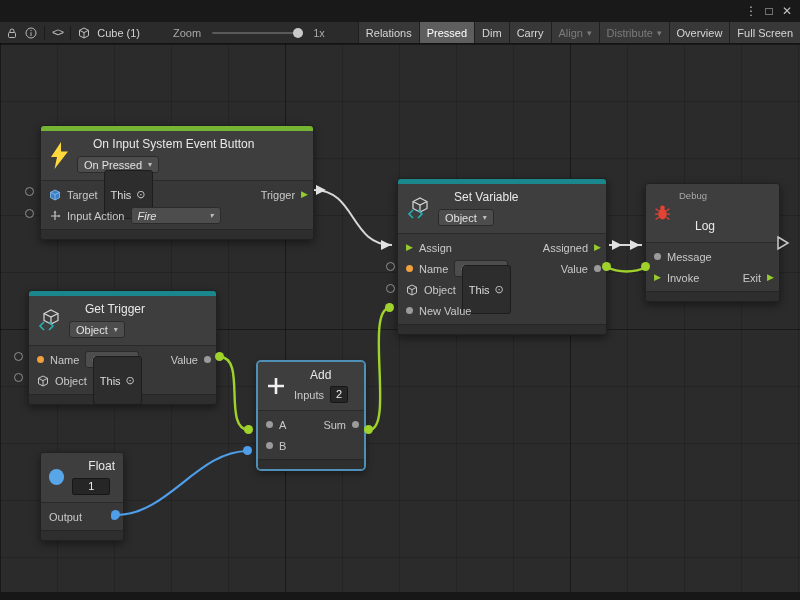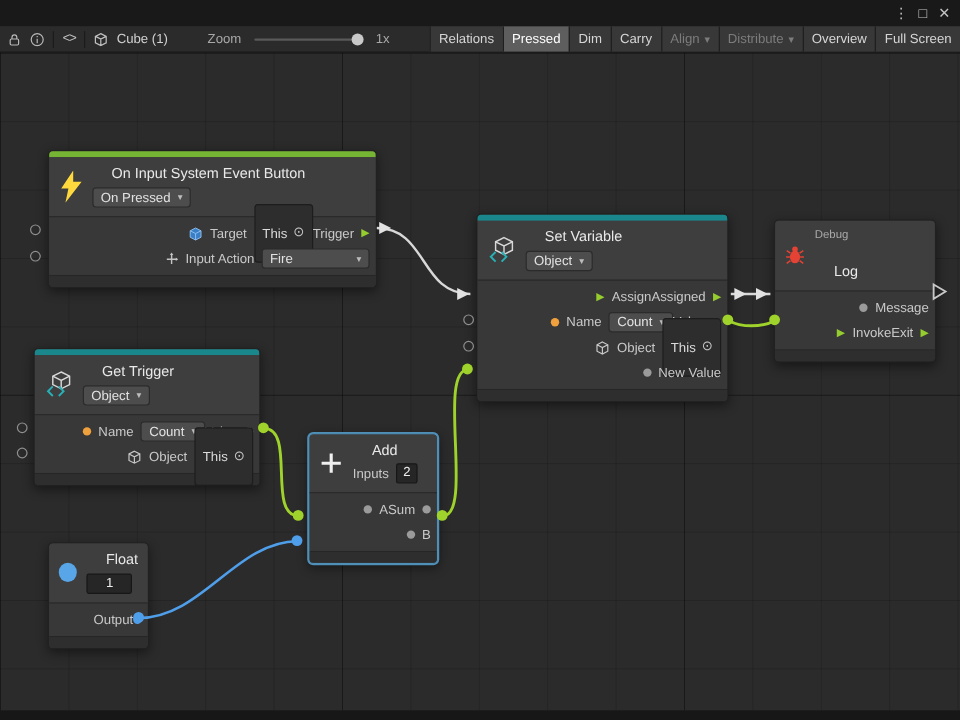--- a/index.html
+++ b/index.html
@@ -44,33 +44,33 @@
   .node.selected{border-color:#4f90b8;box-shadow:0 0 0 1px #4f90b8,0 3px 9px rgba(0,0,0,.45);}
   .strip{height:5px;border-radius:3px 3px 0 0;}
   .strip.green{background:#76b433;}
   .strip.teal{background:#1a878c;}
   .head{display:flex;align-items:center;gap:8px;padding:6px 8px 7px 8px;background:#3e3e3e;}
   .head-col{display:flex;flex-direction:column;align-items:flex-start;}
   .title{font-size:12px;color:#e9e9e9;margin:0 0 5px 16px;white-space:nowrap;}
   .subtitle{font-size:9.5px;color:#a9a9a9;margin-bottom:18px;}
   .title.tight{margin-bottom:2px;}
   .ports{border-top:1px solid #2a2a2a;background:#383838;padding:3px 0;}
-  .row{height:21px;display:flex;align-items:center;justify-content:flex-end;padding:0 5px 0 8px;}
+  .row{height:21px;display:flex;align-items:center;justify-content:space-between;padding:0 5px 0 8px;}
   .pleft,.pright{display:flex;align-items:center;gap:6px;}
   .plabel{color:#c9c9c9;white-space:nowrap;}
   .flow::before{content:"▶";}
   .flow{color:#95cc2e;font-size:9px;line-height:1;}
   .dot{width:7px;height:7px;border-radius:50%;flex:0 0 auto;}
   .dot.gray{background:#9b9b9b;}
   .dot.orange{background:#f0a03c;}
   .dot.blue{background:#4f9eea;}
   .dropdown{background:#4d4d4d;border:1px solid #2b2b2b;border-radius:3px;padding:0 6px;height:15px;
     display:inline-flex;align-items:center;gap:6px;color:#e2e2e2;white-space:nowrap;}
   .dropdown::after{content:"▾";color:#bdbdbd;font-size:8px;}
-  .dropdown.wide{min-width:76px;justify-content:space-between;}
+  .dropdown.wide{min-width:76px;justify-content:space-between;font-style:italic;}
   .chip{background:#2d2d2d;border:1px solid #1d1d1d;border-radius:3px;padding:16px 6px;height:15px;
     display:inline-flex;align-items:center;gap:5px;color:#dcdcdc;white-space:nowrap;}
   .chip::after{content:"⊙";color:#c7c7c7;font-size:11px;line-height:1;}
   .field{background:#262626;border:1px solid #171717;border-radius:2px;height:15px;line-height:15px;
     padding:0 5px;color:#eee;text-align:center;display:inline-block;}
   .foot{height:9px;background:#2e2e2e;border-top:1px solid #262626;border-radius:0 0 3px 3px;}
   
   .wires{position:absolute;inset:0;pointer-events:none;}
   .port-circle{position:absolute;width:7px;height:7px;border:1.5px solid #8f8f8f;border-radius:50%;background:transparent;}
   .conn-dot{position:absolute;width:9px;height:9px;border-radius:50%;}

